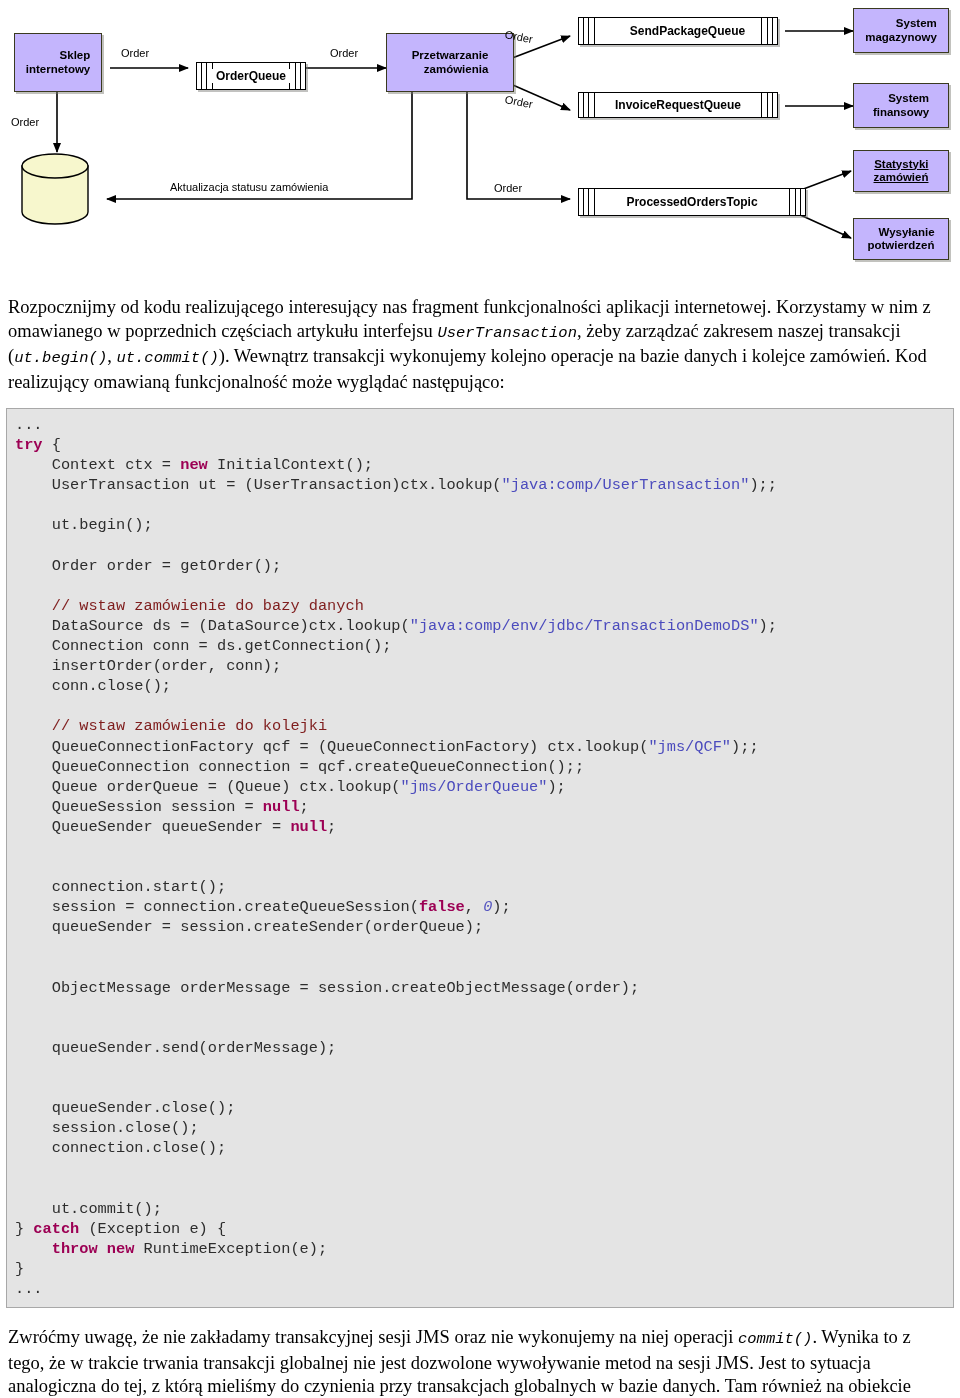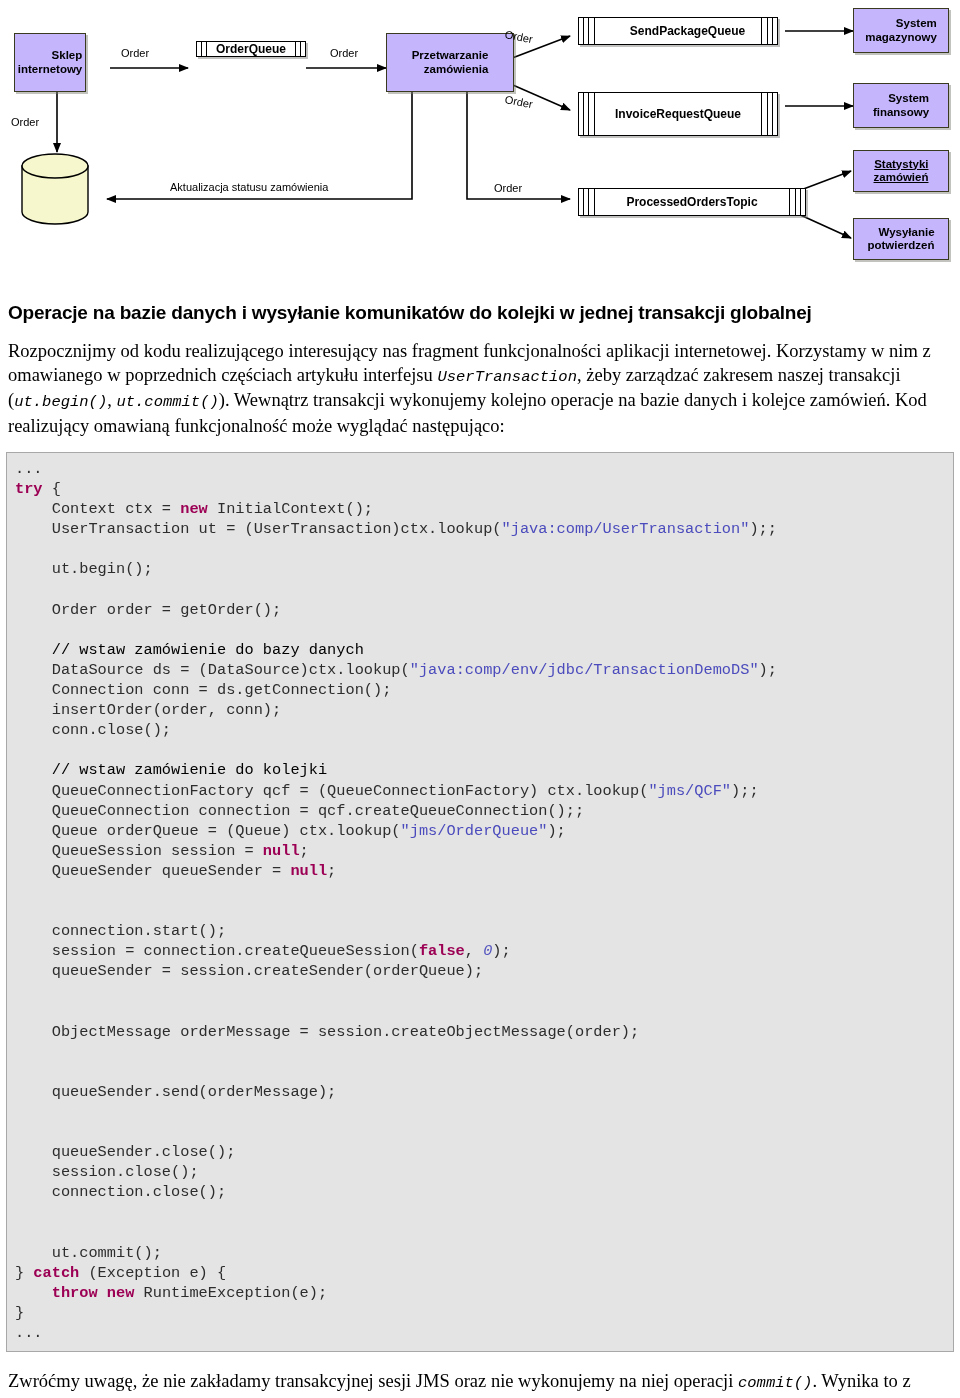--- a/index.html
+++ b/index.html
@@ -117,21 +117,21 @@
     font-family: "Liberation Mono", monospace;
     font-size: 15.3px;
     line-height: 20.1px;
     color: #2d2d2d;
     white-space: pre;
     overflow: hidden;
   }
   pre.code .kw   { color: #9c0054; font-weight: bold; }
   pre.code .str  { color: #4b4bbd; }
   pre.code .num  { color: #5555c0; font-style: italic; }
-  pre.code .cmt  { color: #000000; }
+  pre.code .cmt  { color: #7f1d1d; }
 
   p.tail {
     font-family: "Liberation Serif", serif;
     font-size: 18.5px;
     line-height: 23.5px;
     margin: 18px 10px 0 8px;
     color: #000;
   }
 </style>
 </head>
@@ -169,21 +169,21 @@
 
       <line x1="785" y1="208" x2="851" y2="238" marker-end="url(#ah)"></line>
     </g>
   </svg>
 
   <svg class="db-cyl" style="left:18px; top:152px;" width="80" height="80">
     <path d="M4,14 L4,60 A33,12 0 0 0 70,60 L70,14 Z" fill="#f7f7cd" stroke="#000" stroke-width="1.4"></path>
     <ellipse cx="37" cy="14" rx="33" ry="12" fill="#f7f7cd" stroke="#000" stroke-width="1.4"></ellipse>
   </svg>
 
-  <div class="dg-box" style="left:14px; top:33px; width:72px; height:59px;">
+  <div class="dg-box" style="left:14px; top:33px; width:88px; height:59px;">
     <span>
       <span>Sklep</span><br>
       <span>internetowy</span>
     </span>
   </div>
 
   <div class="dg-box" style="left:386px; top:33px; width:128px; height:59px;">
     <span>
       <span>Przetwarzanie</span><br>
       <span>zamówienia</span>
@@ -211,41 +211,41 @@
     </span>
   </div>
 
   <div class="dg-box" style="left:853px; top:218px; width:96px; height:42px;">
     <span>
       <span>Wysyłanie</span><br>
       <span>potwierdzeń</span>
     </span>
   </div>
 
-  <div class="dg-queue" style="left:196px; top:41px; width:110px; height:16px;">
+  <div class="dg-queue" style="left:196px; top:62px; width:110px; height:28px;">
     <span class="qbar" style="left:4px;"></span>
     <span class="qbar" style="left:9px;"></span>
     <span class="qbar" style="left:15px;"></span>
     <span class="qbar" style="right:4px;"></span>
     <span class="qbar" style="right:9px;"></span>
     <span class="qbar" style="right:15px;"></span>
     <span class="qlabel">OrderQueue</span>
   </div>
 
   <div class="dg-queue" style="left:578px; top:17px; width:200px; height:28px;padding-left:19px;">
     <span class="qbar" style="left:4px;"></span>
     <span class="qbar" style="left:9px;"></span>
     <span class="qbar" style="left:15px;"></span>
     <span class="qbar" style="right:4px;"></span>
     <span class="qbar" style="right:9px;"></span>
     <span class="qbar" style="right:15px;"></span>
     <span class="qlabel">SendPackageQueue</span>
   </div>
 
-  <div class="dg-queue" style="left:578px; top:92px; width:200px; height:44px;">
+  <div class="dg-queue" style="left:578px; top:92px; width:200px; height:26px;">
     <span class="qbar" style="left:4px;"></span>
     <span class="qbar" style="left:9px;"></span>
     <span class="qbar" style="left:15px;"></span>
     <span class="qbar" style="right:4px;"></span>
     <span class="qbar" style="right:9px;"></span>
     <span class="qbar" style="right:15px;"></span>
     <span class="qlabel">InvoiceRequestQueue</span>
   </div>
 
   <div class="dg-queue" style="left:578px; top:188px; width:228px; height:28px;">
@@ -262,21 +262,20 @@
   <span class="dg-label" style="left:11px; top:116px;">Order</span>
   <span class="dg-label" style="left:330px; top:47px;">Order</span>
   <span class="dg-label rot2" style="left:505px; top:28px;">Order</span>
   <span class="dg-label rot2" style="left:505px; top:93px;">Order</span>
   <span class="dg-label" style="left:494px; top:182px;">Order</span>
   <span class="dg-label" style="left:170px; top:181px;">Aktualizacja statusu zamówienia</span>
 </div>
 
 <div id="content">
 
-  <h2 class="sec-title">Operacje na bazie danych i wysyłanie komunikatów do kolejki w jednej transakcji globalnej</h2>
 
   <p class="para"><span>Rozpocznijmy od kodu realizującego interesujący nas fragment funkcjonalności aplikacji internetowej. Korzystamy w nim z omawianego w poprzednich częściach artykułu interfejsu </span><code class="mono">UserTransaction</code><span>, żeby zarządzać zakresem naszej transakcji (</span><code class="mono">ut.begin()</code><span>, </span><code class="mono">ut.commit()</code><span>). Wewnątrz transakcji wykonujemy kolejno operacje na bazie danych i kolejce zamówień. Kod realizujący omawianą funkcjonalność może wyglądać następująco:</span></p>
 
   <pre class="code" id="code-block"><span>...</span>
 <span class="kw">try</span><span> {</span>
 <span>    Context ctx = </span><span class="kw">new</span><span> InitialContext();</span>
 <span>    UserTransaction ut = (UserTransaction)ctx.lookup(</span><span class="str">"java:comp/UserTransaction"</span><span>);;</span>
 <span></span>
 <span>    ut.begin();</span>
 <span></span>

